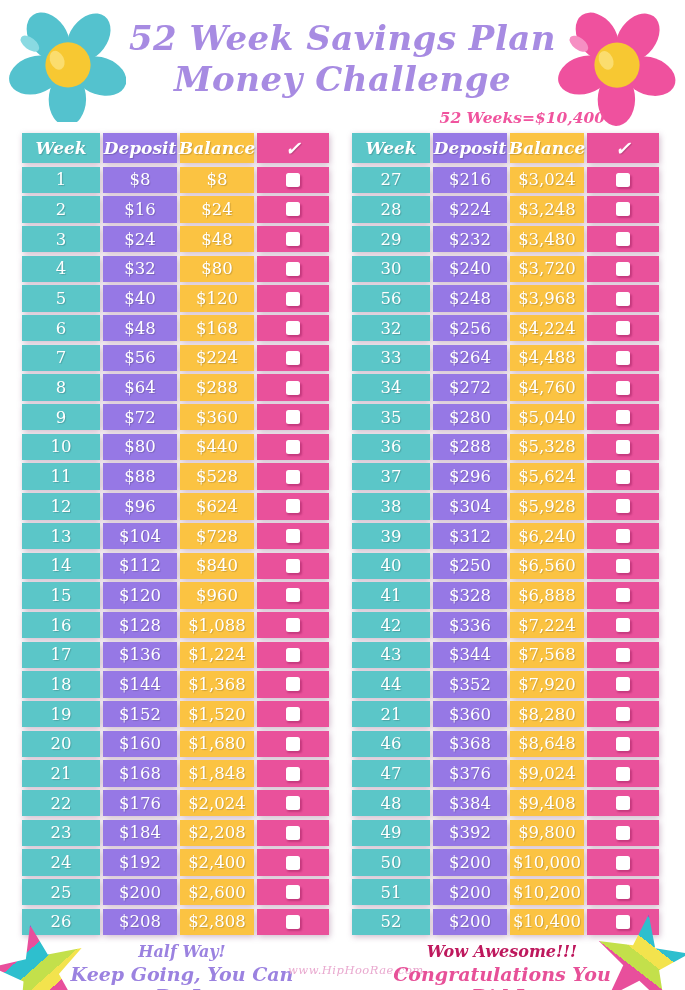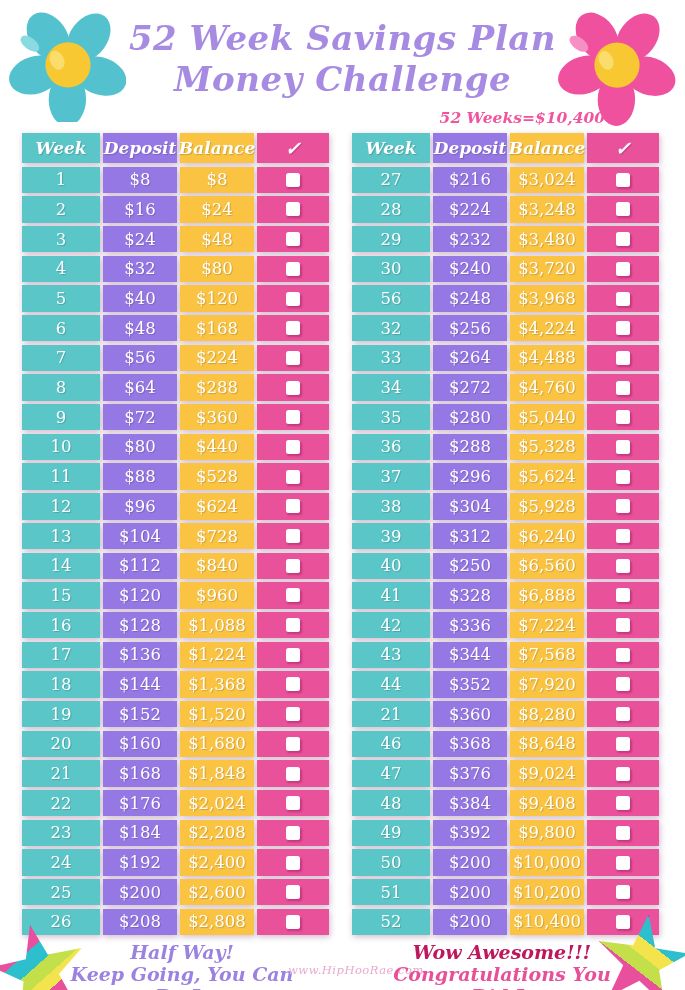--- a/index.html
+++ b/index.html
@@ -56,21 +56,21 @@
 
   
   .footer-left {
     position:absolute; left:62px; top:941px; width:240px; text-align:center;
     font-style:italic; font-weight:bold; color:#9B82E0;
   }
   .footer-right {
     position:absolute; left:382px; top:941px; width:240px; text-align:center;
     font-style:italic; font-weight:bold;
   }
-  .footer-line1 { font-size:19px; line-height:22px;text-align:center; }
+  .footer-line1 { font-size:16px; line-height:22px;text-align:center; }
   .footer-line2 { font-size:19px; line-height:22px; }
   .fr-line1 { color:#be185d; }
   .fr-line2 { color:#E75098; }
   .watermark {
     position:absolute; left:288px; top:963px; width:110px; text-align:center;
     font-style:italic; font-size:11.5px; color:#E9A9CF; letter-spacing:0.5px;
   }
   .star { position:absolute; }
   .star-left  { left:-10px; top:922px; transform:rotate(-12deg); }
   .star-right { left:592px; top:912px; transform:scaleX(-1) rotate(-8deg); }

